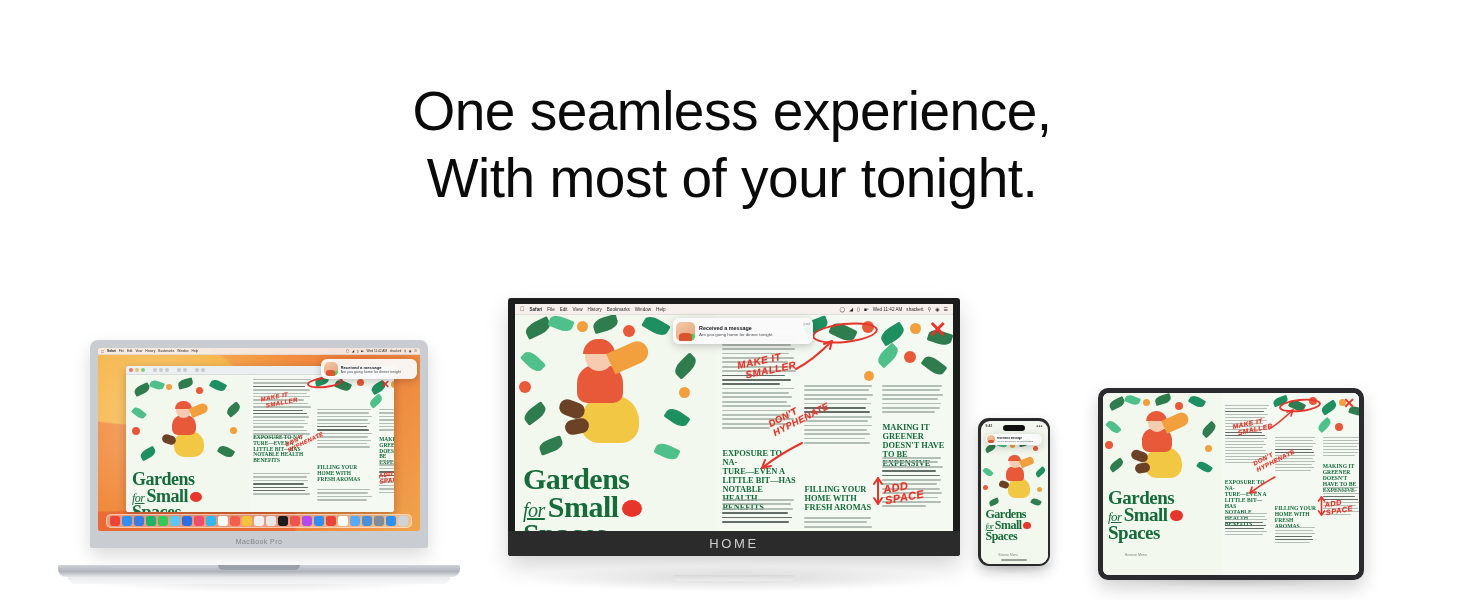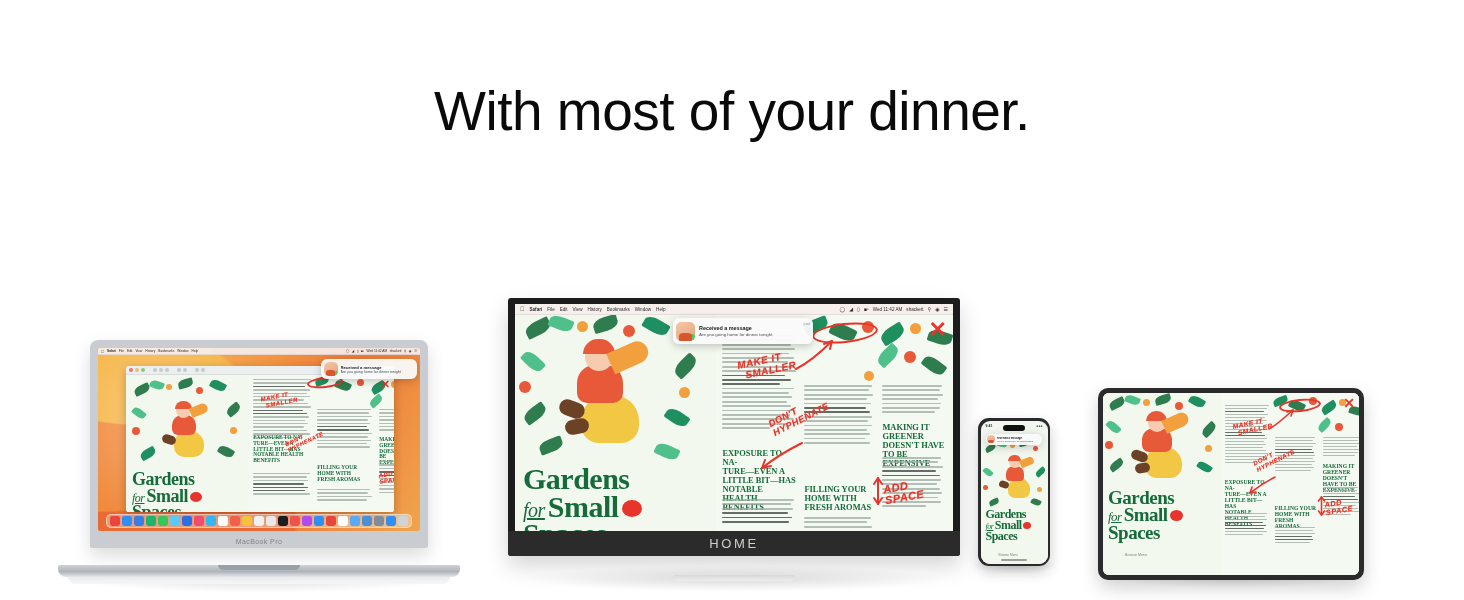--- a/index.html
+++ b/index.html
@@ -275,21 +275,22 @@
     position: absolute;
     background: radial-gradient(ellipse at center, rgba(0,0,0,.13), rgba(0,0,0,0) 70%);
     border-radius: 50%;
     pointer-events: none;
   }
 </style>
 </head>
 <body>
 
 <div class="headline">
-  <span class="ln">With most of your dinner.</span>
+  <span class="ln">One seamless experience,</span>
+  <span class="ln">With most of your tonight.</span>
 </div>
 
 <div class="stage">
 
   <div class="gshadow" style="left:70px;top:565px;width:380px;height:28px;"></div>
   <div class="gshadow" style="left:520px;top:566px;width:430px;height:26px;"></div>
   <div class="gshadow" style="left:972px;top:556px;width:86px;height:18px;"></div>
   <div class="gshadow" style="left:1104px;top:566px;width:256px;height:22px;"></div>
 
   <div id="macbook">

